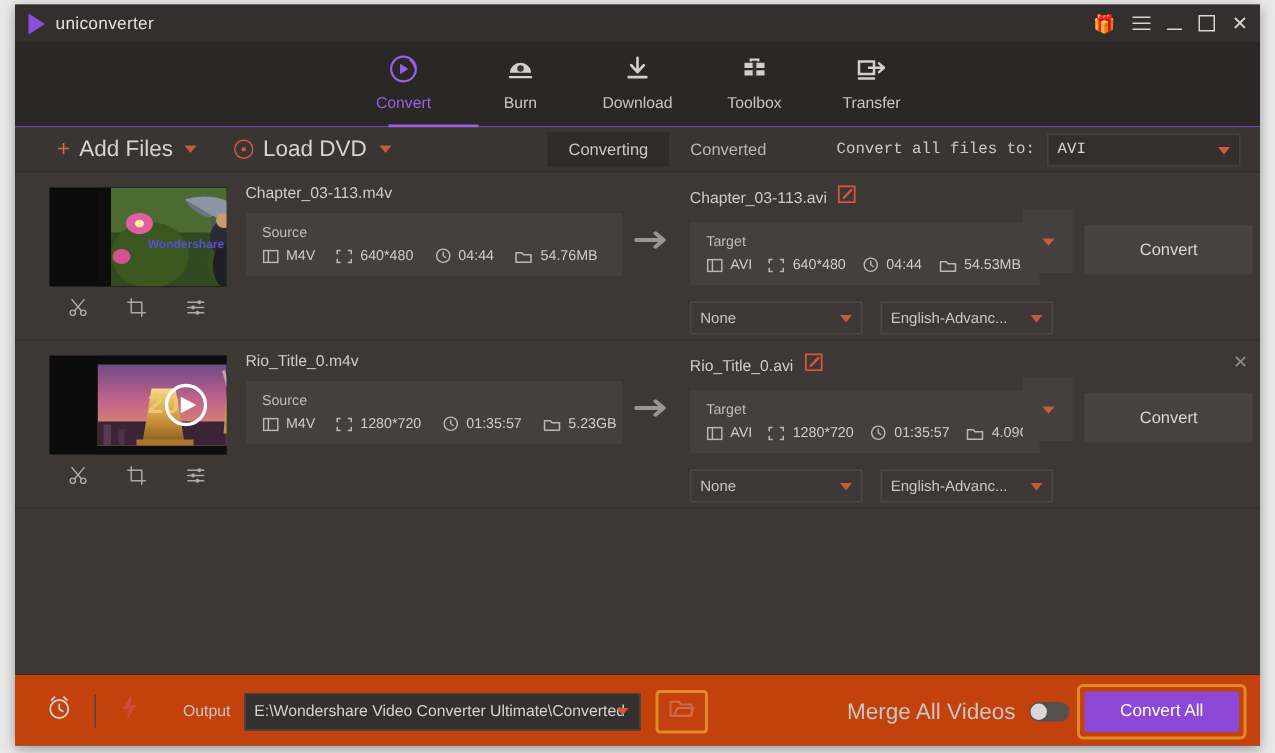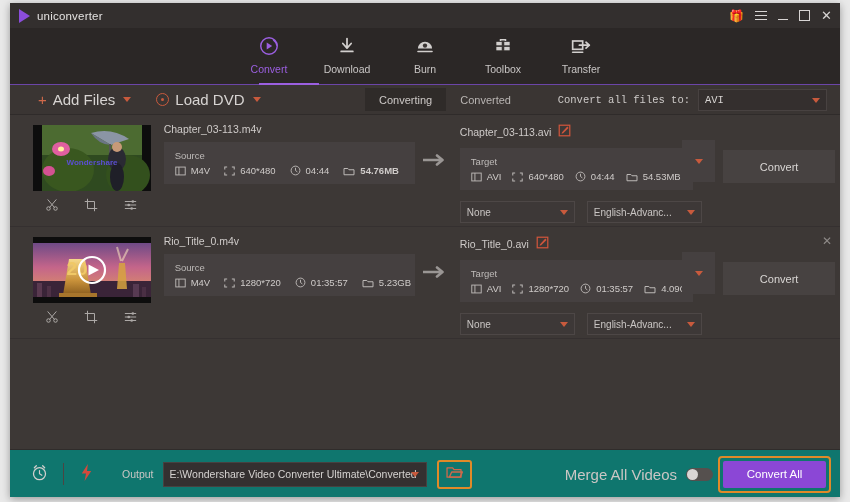--- a/index.html
+++ b/index.html
@@ -135,21 +135,21 @@
     display:flex; align-items:flex-start;
   }
   .thumb-col {
     width: 131px; margin-left:18px; margin-top:10px;
     display:flex; flex-direction:column; align-items:center;
   }
   .thumb {
     width:118px; height:66px; position:relative; overflow:hidden;
     background:#0b0b0b;
   }
-  .thumb .inner { position:absolute; inset:0; }
+  .thumb .inner { position:absolute; inset:0;padding-left:32px; }
   .thumb-tools {
     width:118px; margin-top:7px; display:flex; justify-content:space-around;
     align-items:center;
   }
   .tool { cursor:pointer; opacity:.82; }
 
   .src-col { margin-left: 8px; margin-top: 8px; width: 258px; }
   .fname { font-size:10.5px; color:#cfcbc9; margin-bottom:7px; white-space:nowrap;}
   .panel {
     background:#454040; height:42px; position:relative;
@@ -190,21 +190,21 @@
     display:flex; align-items:center; justify-content:center;
     font-size:11px; color:#d9d6d4; cursor:pointer;
   }
   .row-close {
     position:absolute; right:8px; top:8px; font-size:12px; color:#8e8a88;
     cursor:pointer; line-height:1;
   }
 
   
   .bottom {
-    position:relative; height:48px; background:#0f766e;
+    position:relative; height:48px; background:#c2410c;
     display:flex; align-items:center;
     border-top:1px solid #302c2b;
   }
   .bclock { margin-left:20px; cursor:pointer; }
   .bdivider { width:1px; height:22px; background:#4b4543; margin:0 0 0 14px; }
   .bbolt { margin-left:15px; cursor:pointer; }
   .out-lbl { margin-left:28px; font-size:10.5px; color:#cac6c4; }
   .out-box {
     margin-left:9px; width:250px; height:23px; background:#343030;
     border:1px solid #474140; display:flex; align-items:center;
@@ -272,36 +272,36 @@
           <path d="M9.5 8.2 L15.5 12 L9.5 15.8 Z" fill="#9b5fe0"></path>
           <path d="M17 5.5 A9 9 0 0 1 20.5 11" fill="none" stroke="#9b5fe0" stroke-width="1.6" stroke-linecap="round"></path>
         </svg>
       </div>
       <div class="nav-label">Convert</div>
     </div>
 
     <div class="nav-item">
       <div class="nav-ico">
         <svg width="20" height="20" viewBox="0 0 24 24">
-          <path d="M12 3 V13 M12 14.5 L7 9 M12 14.5 L17 9" stroke="#d2cfcd" stroke-width="2.1" fill="none" stroke-linecap="round"></path>
-          <path d="M5 18.5 H19" stroke="#d2cfcd" stroke-width="2.1" stroke-linecap="round"></path>
-        </svg>
-      </div>
-      <div class="nav-label">Download</div>
-    </div>
-
-    <div class="nav-item">
-      <div class="nav-ico">
-        <svg width="20" height="20" viewBox="0 0 24 24">
           <path d="M3.5 15 A8.5 8 0 0 1 20.5 15 Z" fill="#d2cfcd"></path>
           <circle cx="12" cy="11.5" r="2.6" fill="#3a3533"></circle>
           <path d="M3.5 18.5 H20.5" stroke="#d2cfcd" stroke-width="1.8" stroke-linecap="round"></path>
         </svg>
       </div>
       <div class="nav-label">Burn</div>
+    </div>
+
+    <div class="nav-item">
+      <div class="nav-ico">
+        <svg width="20" height="20" viewBox="0 0 24 24">
+          <path d="M12 3 V13 M12 14.5 L7 9 M12 14.5 L17 9" stroke="#d2cfcd" stroke-width="2.1" fill="none" stroke-linecap="round"></path>
+          <path d="M5 18.5 H19" stroke="#d2cfcd" stroke-width="2.1" stroke-linecap="round"></path>
+        </svg>
+      </div>
+      <div class="nav-label">Download</div>
     </div>
 
     <div class="nav-item">
       <div class="nav-ico">
         <svg width="20" height="20" viewBox="0 0 24 24">
           <path d="M9 6 V4.5 H15 V6" fill="none" stroke="#d2cfcd" stroke-width="1.8"></path>
           <rect x="4" y="7" width="16" height="4.2" fill="#d2cfcd"></rect>
           <rect x="4" y="13" width="16" height="4.2" fill="#d2cfcd"></rect>
           <rect x="10.5" y="6" width="3" height="12" fill="#3a3533"></rect>
         </svg>
@@ -432,21 +432,21 @@
                     </svg>
               </span>
               <b style="font-weight:normal">04:44</b>
             </span>
             <span class="m">
               <span class="mi">
                 <svg width="12" height="10" viewBox="0 0 14 12">
                       <path d="M1 3 V10.5 H13 V4.5 H7 L5.6 3 Z" fill="none" stroke="#bcb8b6" stroke-width="1.2" stroke-linejoin="round"></path>
                     </svg>
               </span>
-              <b style="font-weight:bold">54.76MB</b>
+              <b style="font-weight:normal">54.76MB</b>
             </span>
           </div>
         </div>
       </div>
 
       <div class="arrow-col">
         <svg width="26" height="14" viewBox="0 0 26 14">
           <path d="M0 7 H18 M14 2.5 L19.5 7 L14 11.5" fill="none" stroke="#9a9694" stroke-width="2.6" stroke-linecap="round" stroke-linejoin="round"></path>
         </svg>
       </div>

